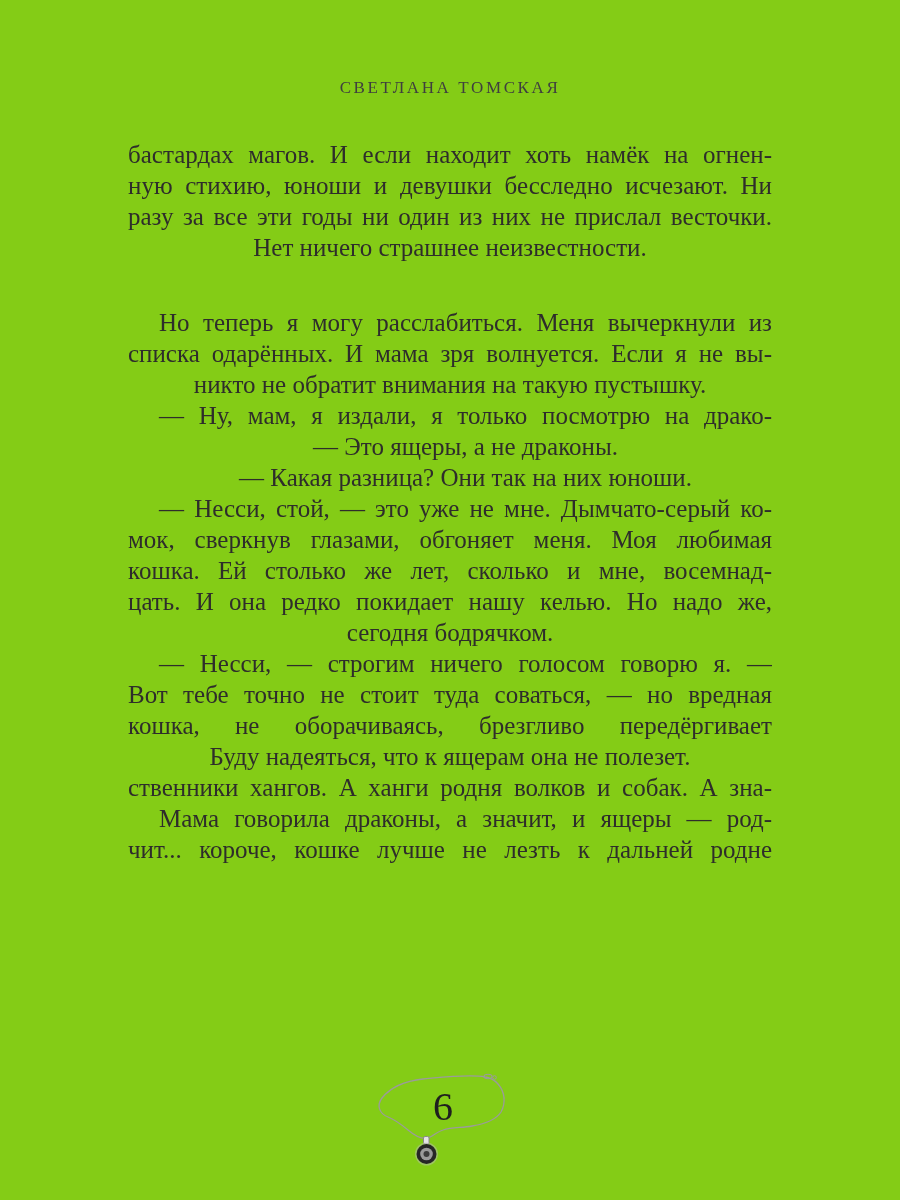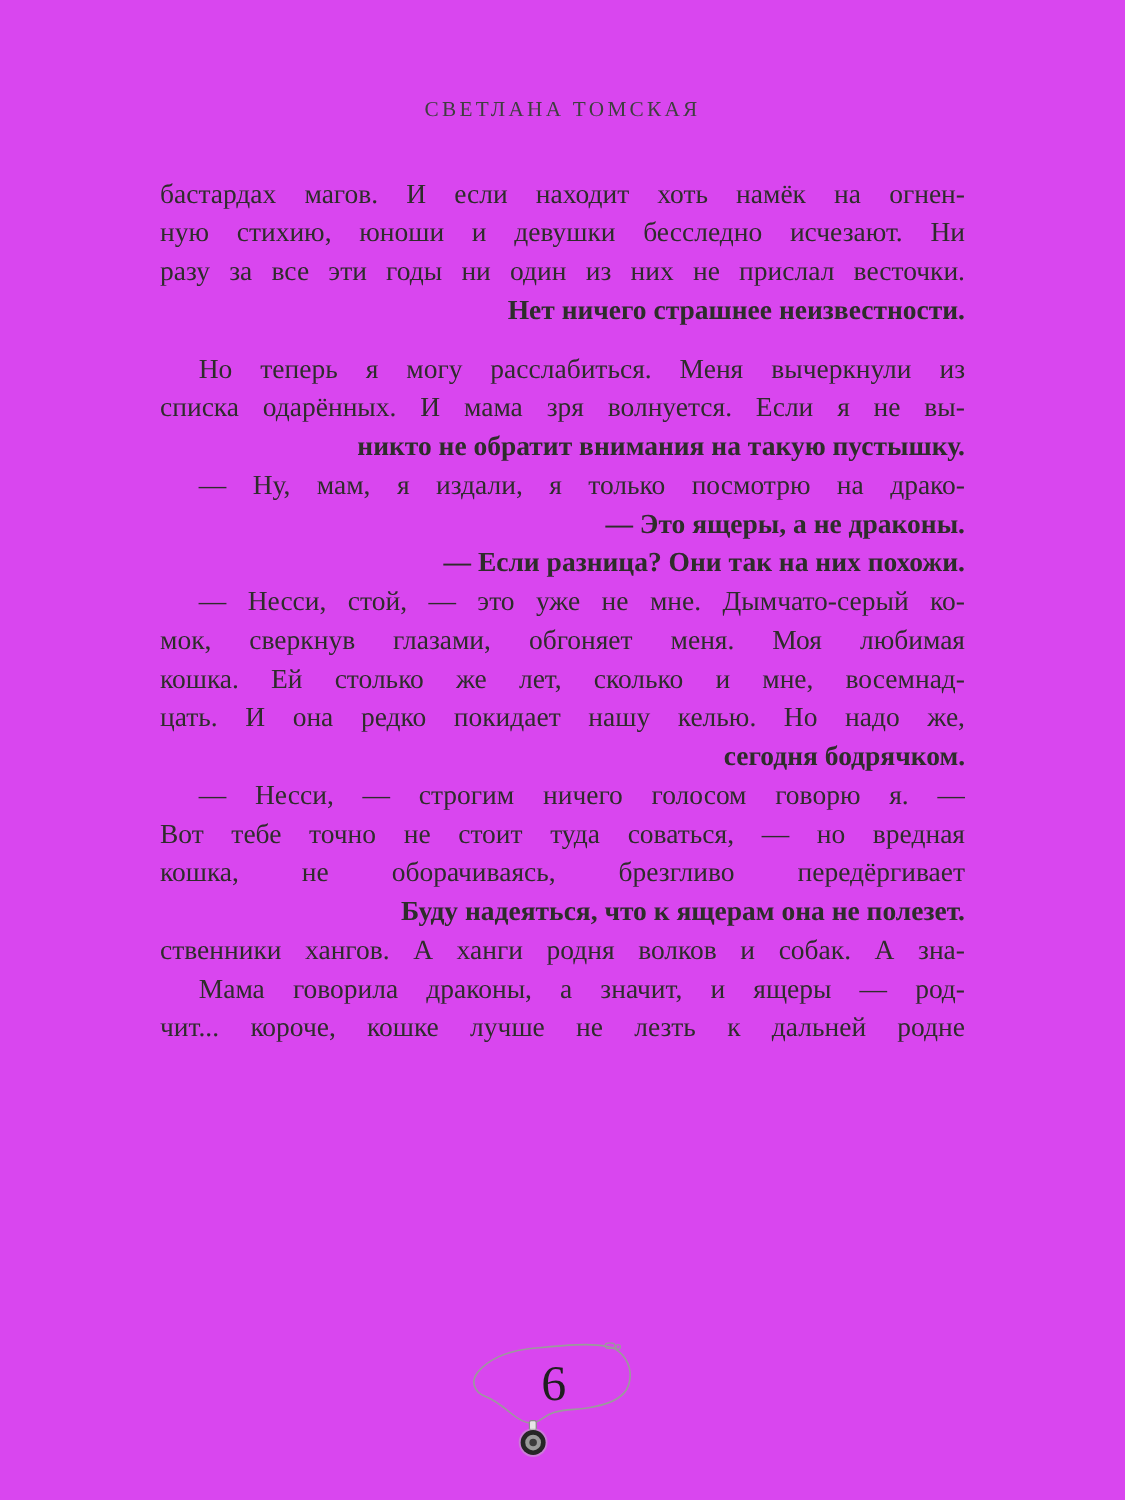--- a/index.html
+++ b/index.html
@@ -5,59 +5,59 @@
   html, body {
     margin: 0;
     padding: 0;
     background: #e8e8e8;
   }
   .page {
     position: relative;
     width: 900px;
     height: 1200px;
     margin: 0 auto;
-    background: #d946ef;
+    background: #84cc16;
     overflow: hidden;
     font-family: "Liberation Serif", "DejaVu Serif", serif;
     color: #2e2d2b;
   }
   .running-head {
     position: absolute;
     top: 79px;
     left: 0;
     width: 100%;
     text-align: center;
     font-size: 17px;
     line-height: 1;
     letter-spacing: 2.6px;
     color: #3f3f3f;
   }
   .body-text {
     position: absolute;
     top: 139px;
     left: 128px;
     width: 644px;
-    font-size: 22px;
+    font-size: 25px;
   }
   .para { margin: 0; }
-  .para.gap { margin-top: 16px; }
+  .para.gap { margin-top: 44px; }
   .pline {
     height: 31px;
     line-height: 31px;
     overflow: hidden;
     text-align: justify;
     white-space: normal;
   }
   .pline:not(.nojust)::after {
     content: "";
     display: inline-block;
     width: 100%;
     height: 0;
   }
-  .pline.nojust { text-align: right; font-weight: bold; }
+  .pline.nojust { text-align: center; }
   .pline.ind { text-indent: 31px; }
   .ornament {
     position: absolute;
     left: 350px;
     top: 1070px;
     width: 170px;
     height: 110px;
   }
   .ornament svg { display: block; }
   .folio-num {
@@ -85,21 +85,21 @@
         <div class="pline">списка одарённых. И мама зря волнуется. Если я не вы-</div>
         <div class="pline nojust">никто не обратит внимания на такую пустышку.</div>
       </div>
       <div class="para">
         <div class="pline ind">— Ну, мам, я издали, я только посмотрю на драко-</div>
       </div>
       <div class="para">
         <div class="pline nojust ind">— Это ящеры, а не драконы.</div>
       </div>
       <div class="para">
-        <div class="pline nojust ind">— Если разница? Они так на них похожи.</div>
+        <div class="pline nojust ind">— Какая разница? Они так на них юноши.</div>
       </div>
       <div class="para">
         <div class="pline ind">— Несси, стой, — это уже не мне. Дымчато-серый ко-</div>
         <div class="pline">мок, сверкнув глазами, обгоняет меня. Моя любимая</div>
         <div class="pline">кошка. Ей столько же лет, сколько и мне, восемнад-</div>
         <div class="pline">цать. И она редко покидает нашу келью. Но надо же,</div>
         <div class="pline nojust">сегодня бодрячком.</div>
       </div>
       <div class="para">
         <div class="pline ind">— Несси, — строгим ничего голосом говорю я. —</div>

